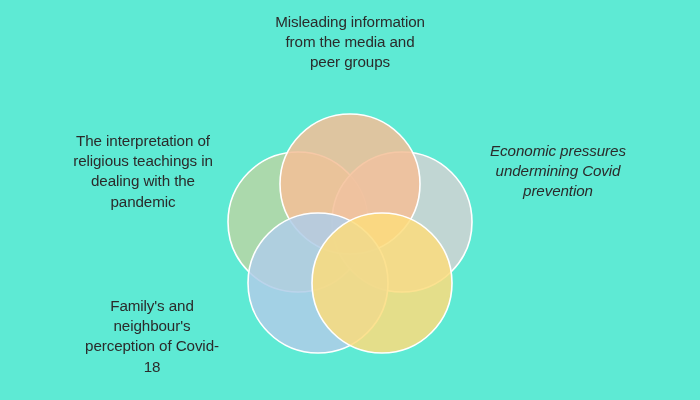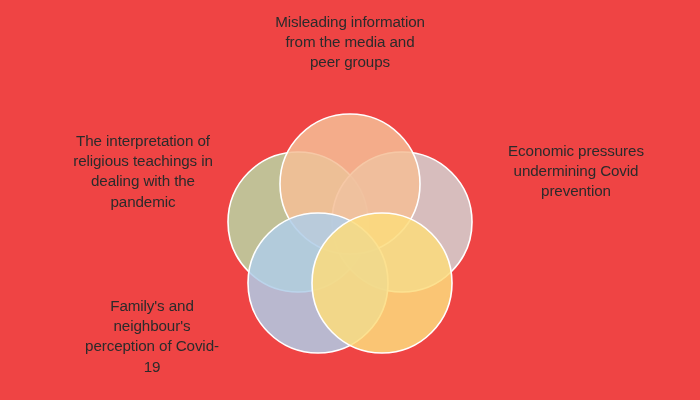--- a/index.html
+++ b/index.html
@@ -32,28 +32,28 @@
     text-align: center;
     color: #2b2b2b;
     font-size: 15.2px;
     line-height: 1.33;
     font-family: "Liberation Sans", sans-serif;
     white-space: pre-line;
     letter-spacing: -0.1px;
   }
   #label-top      { left: 248px; top: 12px;  width: 204px; }
   #label-left     { left: 44px;  top: 131px; width: 198px; }
-  #label-right    { left: 478px; top: 141px; width: 196px; }
+  #label-right    { left: 460px; top: 141px; width: 196px; font-style: italic; }
   #label-botleft  { left: 54px;  top: 296px; width: 196px; }
   #label-botright { left: 470px; top: 301px; width: 192px; }
 </style>
 </head>
 <body>
 
-<div id="stage" style="background: #ef4444;">
+<div id="stage" style="background: #5eead4;">
 
   <svg id="venn-svg" viewBox="0 0 700 400">
     <g>
       <circle cx="298" cy="222" r="70" fill="#B9D6A5" fill-opacity="0.85" stroke="#FFFFFF" stroke-width="1.6"></circle>
     </g>
     <g>
       <circle cx="402" cy="222" r="70" fill="#D2D2D2" fill-opacity="0.85" stroke="#FFFFFF" stroke-width="1.6"></circle>
     </g>
     <g>
       <circle cx="350" cy="184" r="70" fill="#F4BE96" fill-opacity="0.85" stroke="#FFFFFF" stroke-width="1.6"></circle>
@@ -75,16 +75,16 @@
 dealing with the
 pandemic</div>
 
   <div class="vlabel" id="label-right">Economic pressures
 undermining Covid
 prevention</div>
 
   <div class="vlabel" id="label-botleft">Family's and
 neighbour's
 perception of Covid-
-19</div>
+18</div>
 
 
 </div>
 
 </body></html>

